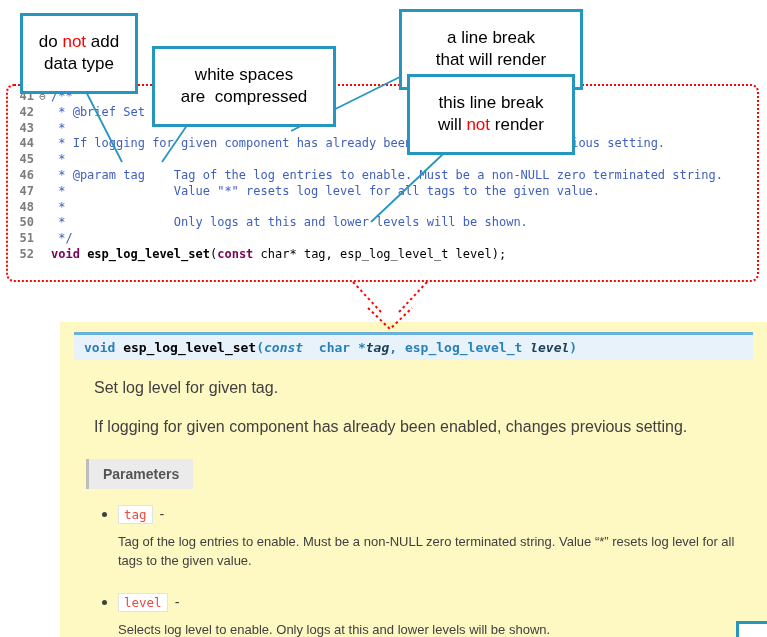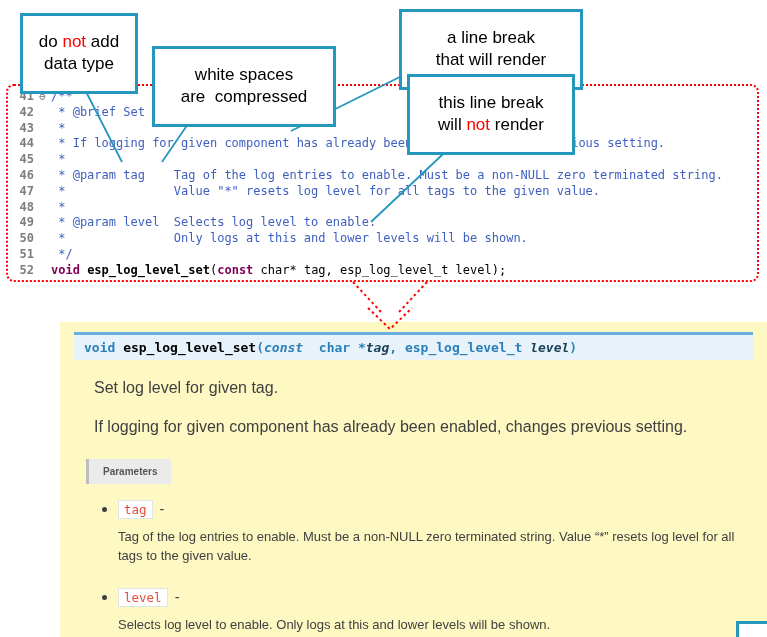--- a/index.html
+++ b/index.html
@@ -40,21 +40,21 @@
   .sig{margin:10px 14px 0 14px;background:#e7f2fa;border-top:3px solid #6ab0de;
        padding:5px 10px;white-space:pre;
        font-family:"DejaVu Sans Mono","Liberation Mono",monospace;
        font-size:13px;font-weight:bold;color:#2980b9;}
   .sig .s-name{color:#000000;}
   .sig .s-it{font-style:italic;}
   .sig .s-pname{font-style:italic;color:#1a3f57;}
   .docs p{margin:17px 14px 0 34px;font-size:16px;color:#404040;line-height:1.4;}
   .params-label{display:inline-block;margin:20px 0 0 26px;background:#ebebeb;
                 border-left:3px solid #bdbdbd;color:#555555;font-weight:bold;
-                font-size:10px;padding:7px 14px;}
+                font-size:14px;padding:7px 14px;}
   ul.params{margin:16px 0 0 58px;padding:0;}
   ul.params li{list-style:disc;color:#404040;margin-bottom:22px;}
   .chip{display:inline-block;font-family:"DejaVu Sans Mono","Liberation Mono",monospace;
         font-size:12.5px;color:#e74c3c;background:#ffffff;border:1px solid #e1e4e5;
         padding:1px 5px;}
   .dash{color:#404040;margin-left:7px;font-size:14.5px;}
   .desc{margin-top:8px;width:625px;font-size:13px;color:#404040;line-height:1.5;}
 
   
   .partial{position:absolute;left:736px;top:621px;width:70px;height:50px;
@@ -132,25 +132,20 @@
         <span class="num">47</span>
         <span class="fold"></span>
         <span class="src"> *               Value "*" resets log level for all tags to the given value.</span>
       </div>
     <div class="row">
         <span class="num">48</span>
         <span class="fold"></span>
         <span class="src"> *</span>
       </div>
     <div class="row">
-        <span class="num">49</span>
-        <span class="fold"></span>
-        <span class="src"> * @param level  Selects log level to enable.</span>
-      </div>
-    <div class="row">
         <span class="num">50</span>
         <span class="fold"></span>
         <span class="src"> *               Only logs at this and lower levels will be shown.</span>
       </div>
     <div class="row">
         <span class="num">51</span>
         <span class="fold"></span>
         <span class="src"> */</span>
       </div>
     <div class="row row-sig">

